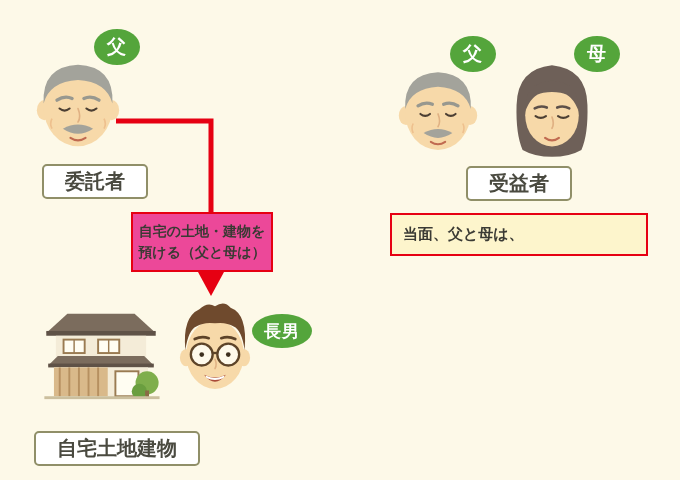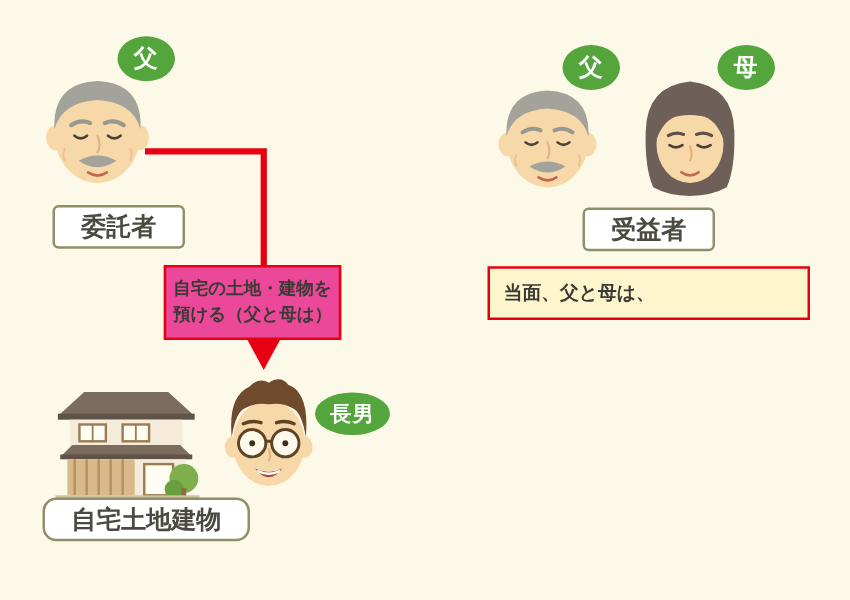--- a/index.html
+++ b/index.html
@@ -132,21 +132,21 @@
         <line x1="62" y1="64" x2="62" y2="94"></line>
       </g>
       <rect x="80" y="68" width="24" height="26" fill="#fffdf2" stroke="#9a7b52" stroke-width="2"></rect>
       <circle cx="113" cy="80" r="12" fill="#7fae4c"></circle>
       <circle cx="105" cy="89" r="8" fill="#6a9e3f"></circle>
       <rect x="111" y="88" width="4" height="8" fill="#8a6a44"></rect>
       <rect x="6" y="94" width="120" height="3" fill="#cbbf9e"></rect>
     </svg>
   </div>
 
-  <div class="role-label" style="left:34px; top:398px;border-radius:11px;">
+  <div class="role-label" style="left:34px; top:431px;">
     <span>自宅土地建物</span>
   </div>
 
   <div class="badge" style="left:252px; top:294px; width:60px; height:34px; font-size:17px;margin-top:20px;">
     <span>長男</span>
   </div>
 
   <div class="avatar" style="left:176px; top:298px; width:78px; height:110px;">
     <svg viewBox="0 0 100 140" width="78" height="110">
       <ellipse cx="13" cy="76" rx="8" ry="11" fill="#f7d9a9"></ellipse>

